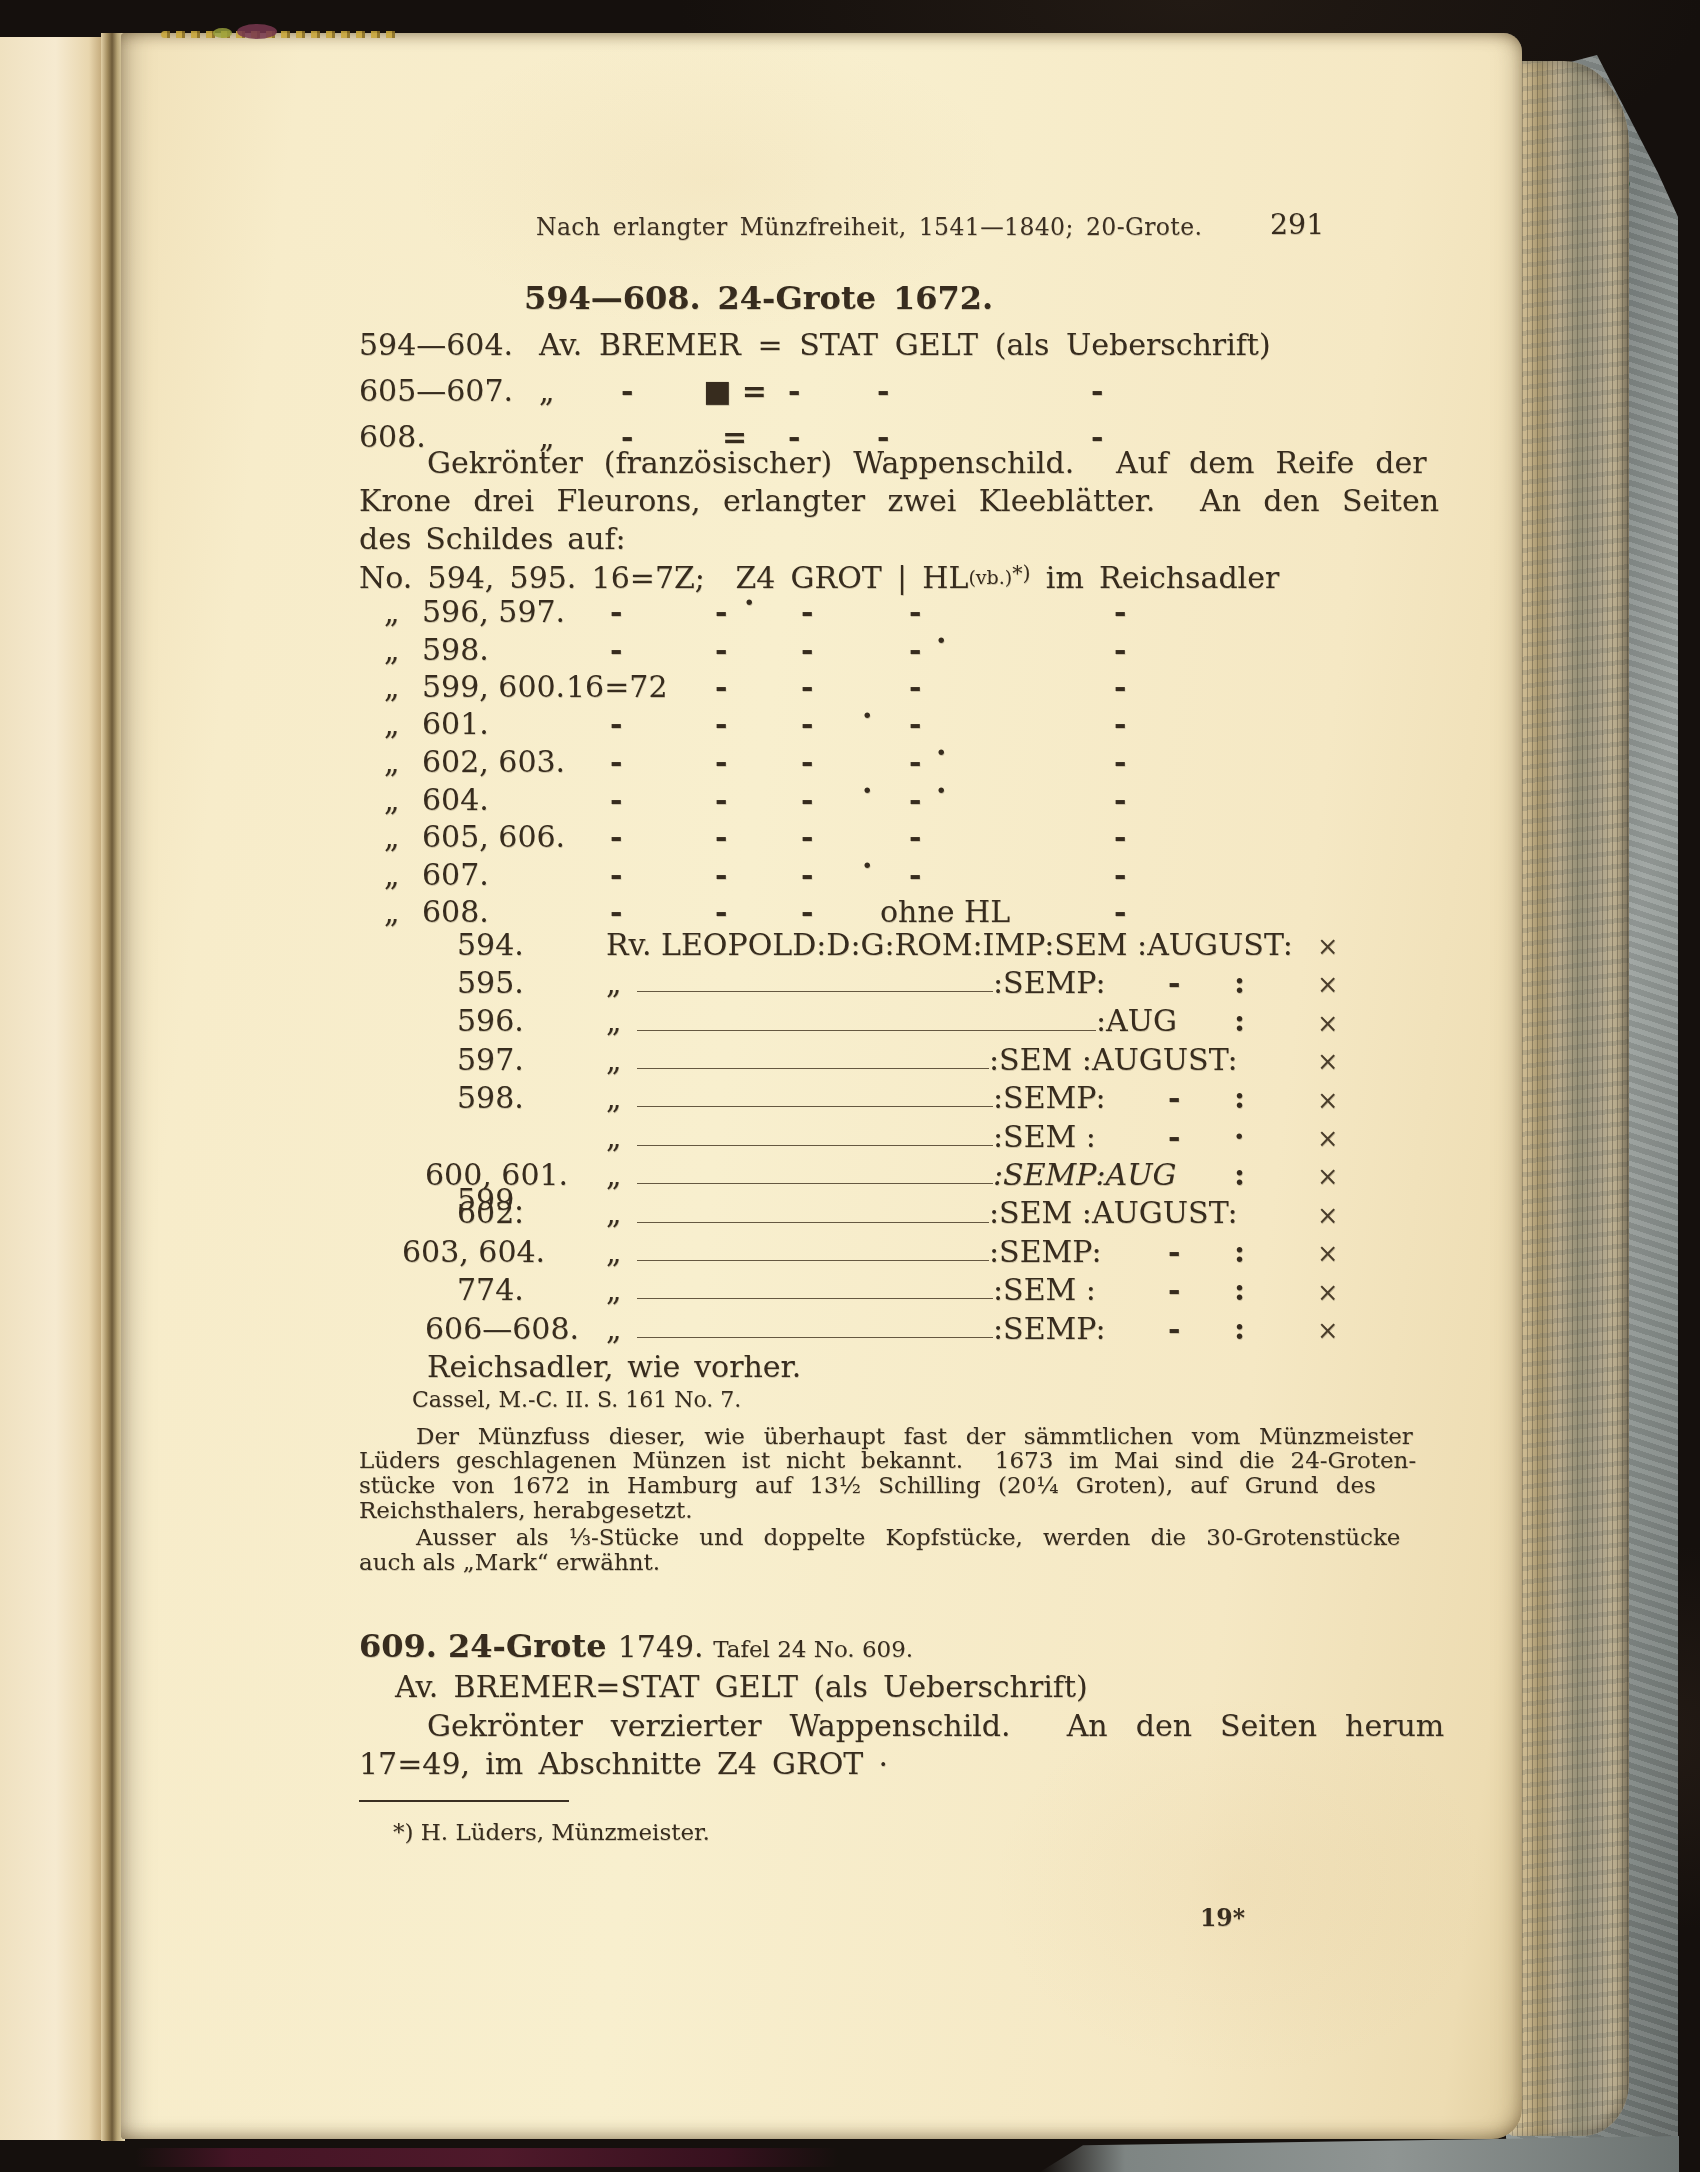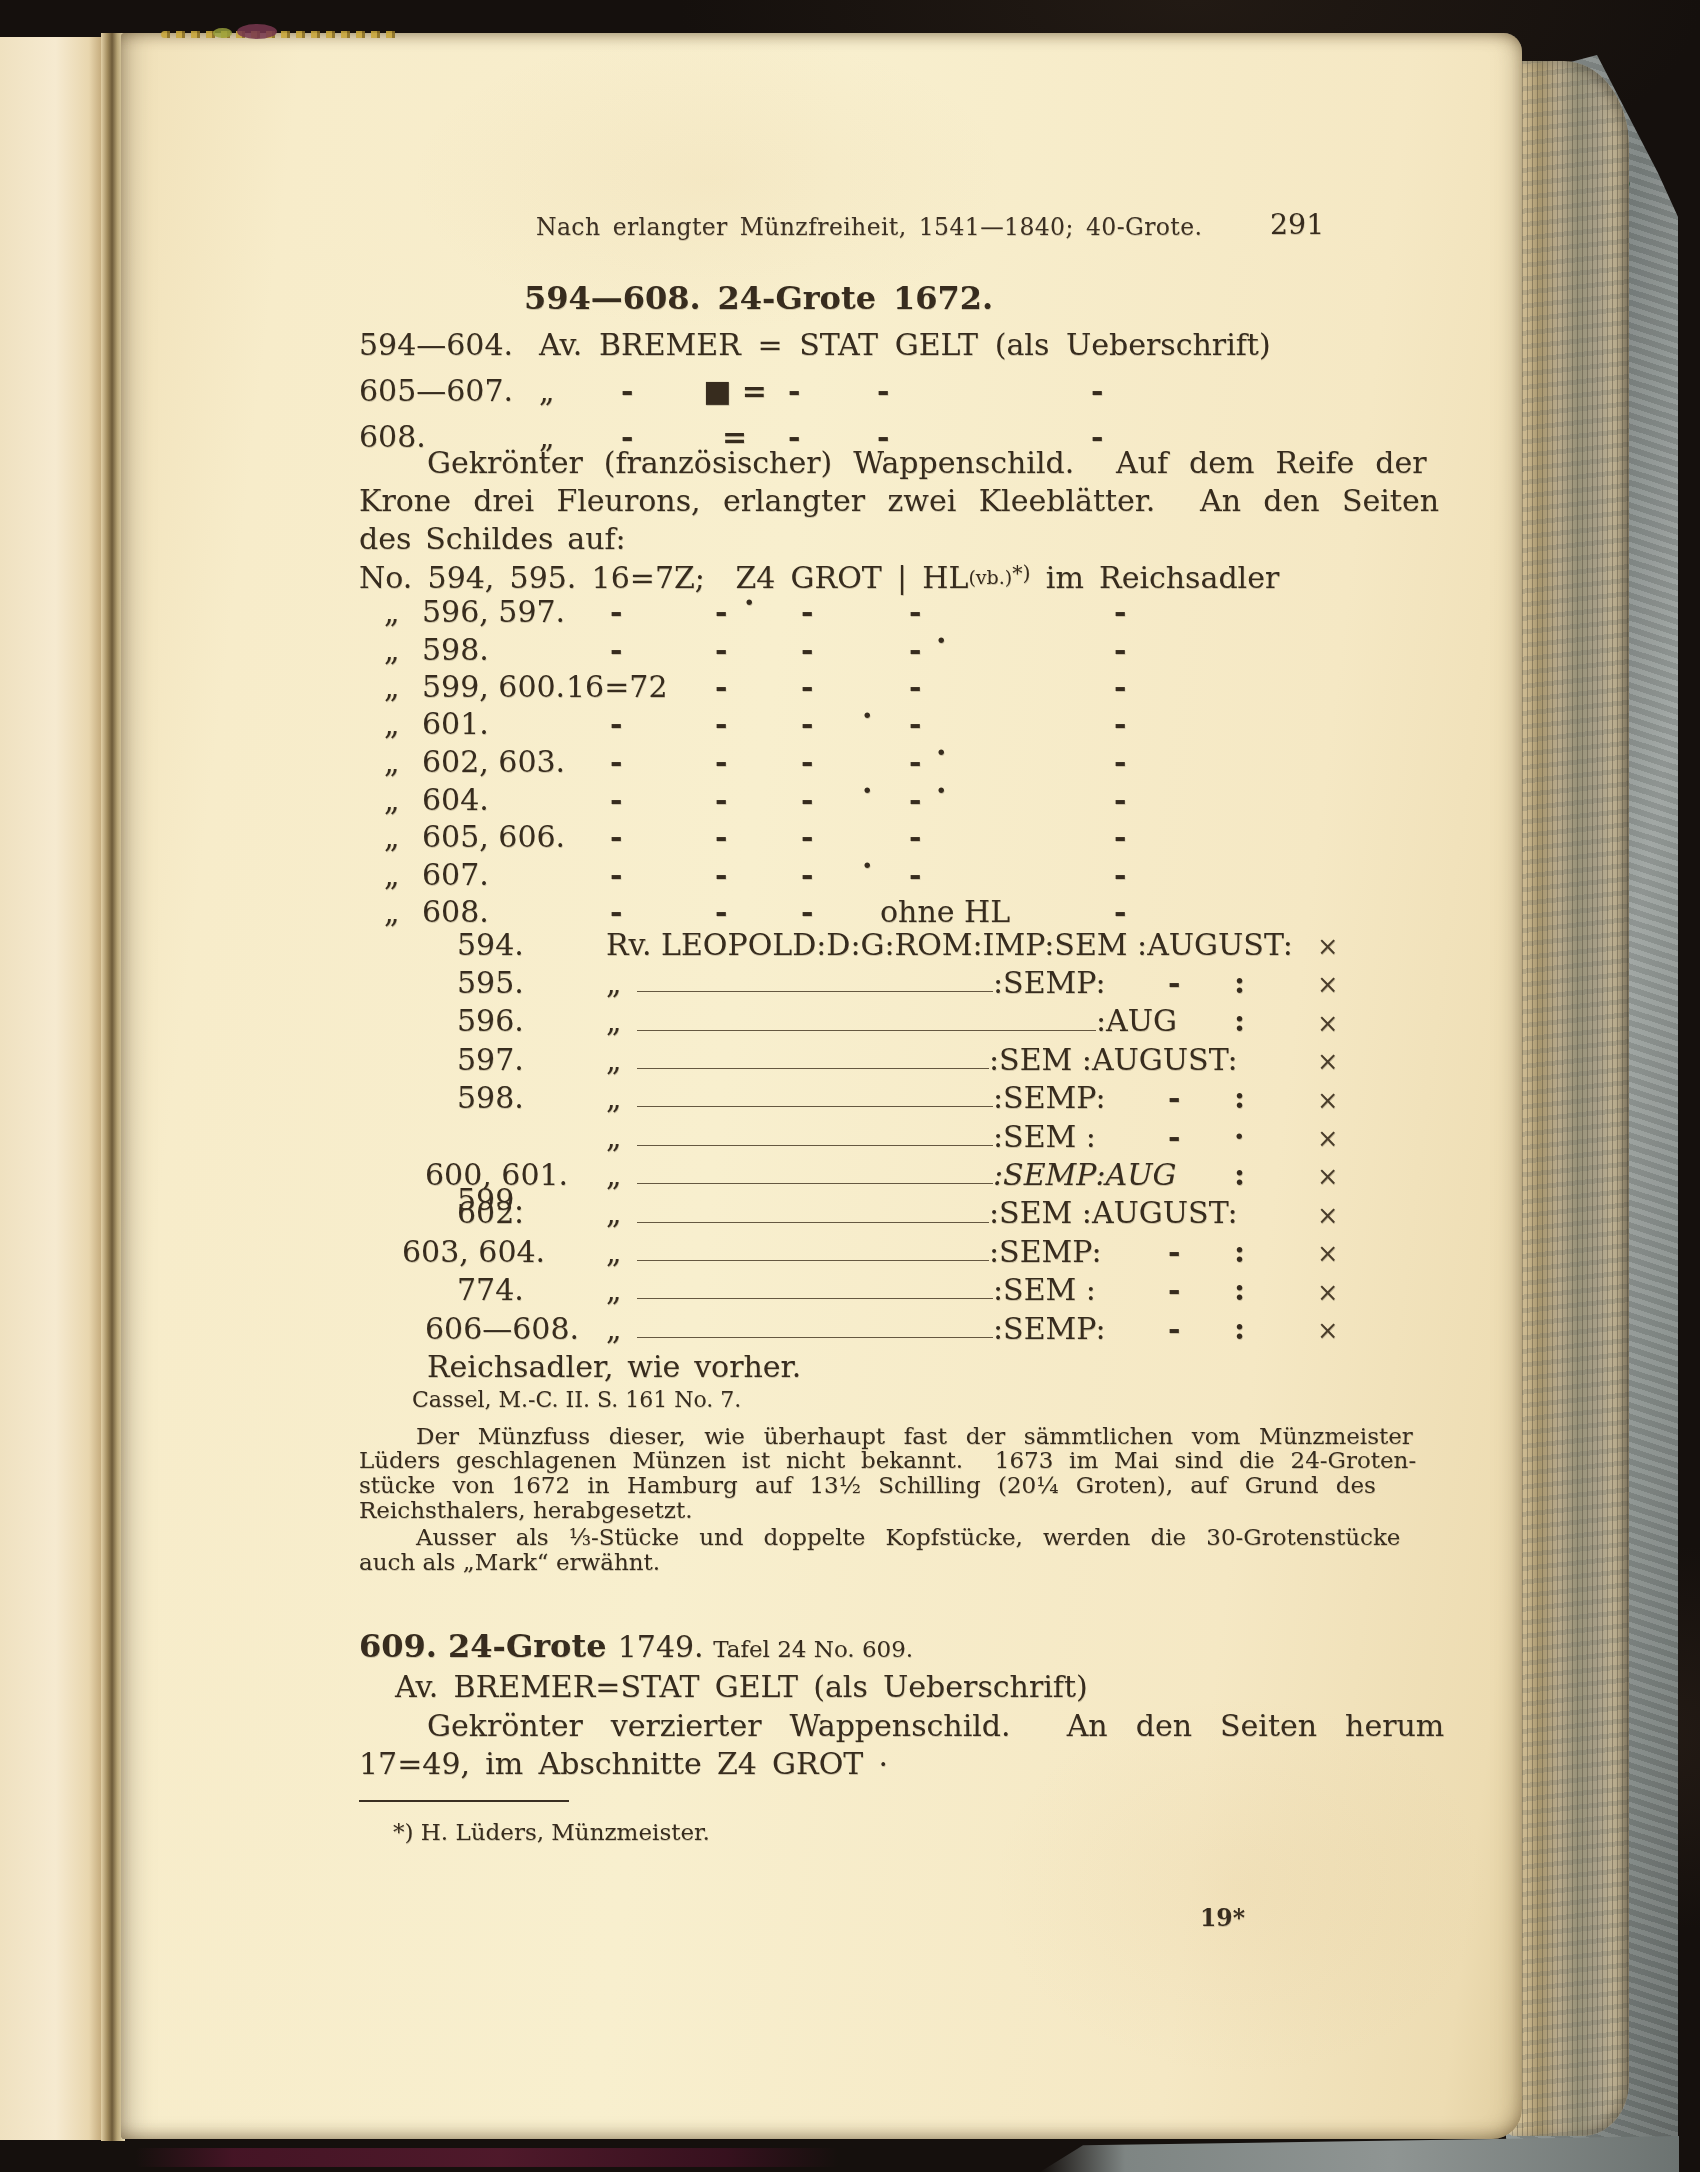--- a/index.html
+++ b/index.html
@@ -108,21 +108,21 @@
 <div class="abs sliver"></div>
 <div class="abs gutter"></div>
 <div class="abs page"></div>
 <div class="abs stitch"></div>
 <div class="abs speck-maroon"></div>
 <div class="abs speck-green"></div>
 <div class="abs bottom-band"></div>
 
 <div id="text-layer">
 
-  <div class="t hdr" style="left:536px;top:215px">Nach erlangter Münzfreiheit, 1541—1840; 40-Grote.</div>
+  <div class="t hdr" style="left:536px;top:215px">Nach erlangter Münzfreiheit, 1541—1840; 20-Grote.</div>
   <div class="t pageno" style="left:1270px;top:210px">291</div>
 
   <div class="t h1" style="left:524px;top:282px">594—608. 24-Grote 1672.</div>
 
   <div class="t" style="left:359px;top:329px">594—604.</div>
   <div class="t ws10" style="left:539px;top:329px">Av. BREMER = STAT GELT (als Ueberschrift)</div>
 
   <div class="t ws16" style="left:427px;top:447px">Gekrönter (französischer) Wappenschild.  Auf dem Reife der</div>
   <div class="t ws18" style="left:359px;top:485px">Krone drei Fleurons, erlangter zwei Kleeblätter.  An den Seiten</div>
   <div class="t ws6" style="left:359px;top:523px">des Schildes auf:</div>

